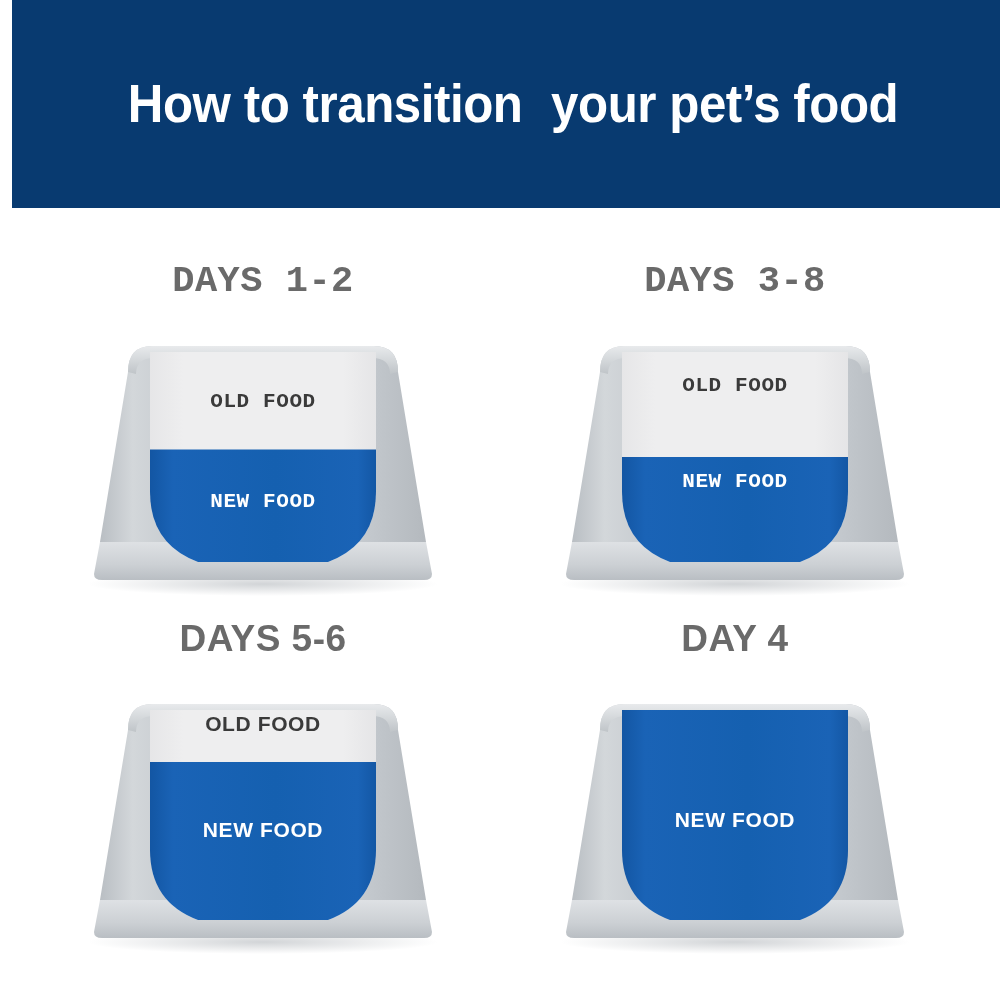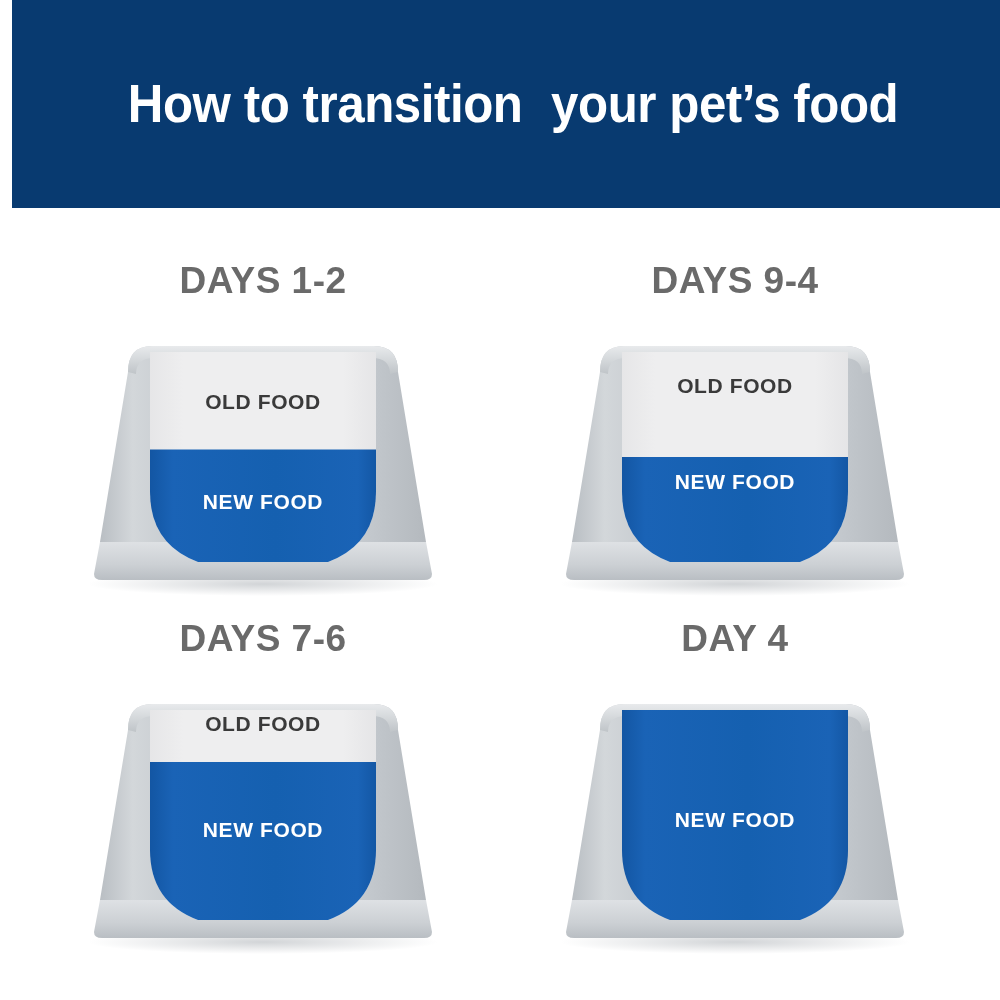--- a/index.html
+++ b/index.html
@@ -46,21 +46,21 @@
     left:0; top:208px;
     width:1000px; height:792px;
   }
   .step {
     position:absolute;
     width:470px;
     height:385px;
   }
   .step.c0 { left:28px; }
   .step.c1 { left:500px; }
-  .step.r0 { top:52px; }
+  .step.r0 { top:52px;font-family:Liberation Mono, monospace; }
   .step.r1 { top:410px; }
 
   .step-title {
     position:absolute;
     top:0; left:0;
     width:100%;
     text-align:center;
     font-size:37px;
     font-weight:bold;
     letter-spacing:0.5px;
@@ -151,21 +151,21 @@
             <rect x="110" y="30" width="250" height="230" fill="url(#oldA)"></rect>
             <rect x="110" y="137.5" width="250" height="130" fill="url(#newA)"></rect>
           </g>
         </svg>
         <div class="food-label label-old" style="top:78px;">OLD FOOD</div>
         <div class="food-label label-new" style="top:178px;">NEW FOOD</div>
       </div>
     </div>
 
     <div class="step c1 r0">
-      <div class="step-title">DAYS 9-4</div>
+      <div class="step-title">DAYS 3-8</div>
       <div class="bowl-wrap">
         <svg class="bowl-svg" viewBox="0 0 470 300">
           <defs>
             <clipPath id="cavB">
               <path d="M122,40 L348,40 L348,180 Q348,232 300,250 L170,250 Q122,232 122,180 Z"></path>
             </clipPath>
           </defs>
           <ellipse cx="235" cy="272" rx="175" ry="12" fill="url(#shadowA)"></ellipse>
           <path d="M100,60 Q100,34 124,34 L346,34 Q370,34 370,60 L398,230 L72,230 Z" fill="url(#shellA)"></path>
           <path d="M100,60 Q100,34 124,34 L346,34 Q370,34 370,60 L362,62 Q362,46 344,46 L126,46 Q108,46 108,62 Z" fill="url(#rimA)"></path>
@@ -174,21 +174,21 @@
             <rect x="110" y="30" width="250" height="230" fill="url(#oldA)"></rect>
             <rect x="110" y="145" width="250" height="125" fill="url(#newA)"></rect>
           </g>
         </svg>
         <div class="food-label label-old" style="top:62px;">OLD FOOD</div>
         <div class="food-label label-new" style="top:158px;">NEW FOOD</div>
       </div>
     </div>
 
     <div class="step c0 r1">
-      <div class="step-title">DAYS 7-6</div>
+      <div class="step-title">DAYS 5-6</div>
       <div class="bowl-wrap">
         <svg class="bowl-svg" viewBox="0 0 470 300">
           <defs>
             <clipPath id="cavC">
               <path d="M122,40 L348,40 L348,180 Q348,232 300,250 L170,250 Q122,232 122,180 Z"></path>
             </clipPath>
           </defs>
           <ellipse cx="235" cy="272" rx="175" ry="12" fill="url(#shadowA)"></ellipse>
           <path d="M100,60 Q100,34 124,34 L346,34 Q370,34 370,60 L398,230 L72,230 Z" fill="url(#shellA)"></path>
           <path d="M100,60 Q100,34 124,34 L346,34 Q370,34 370,60 L362,62 Q362,46 344,46 L126,46 Q108,46 108,62 Z" fill="url(#rimA)"></path>

